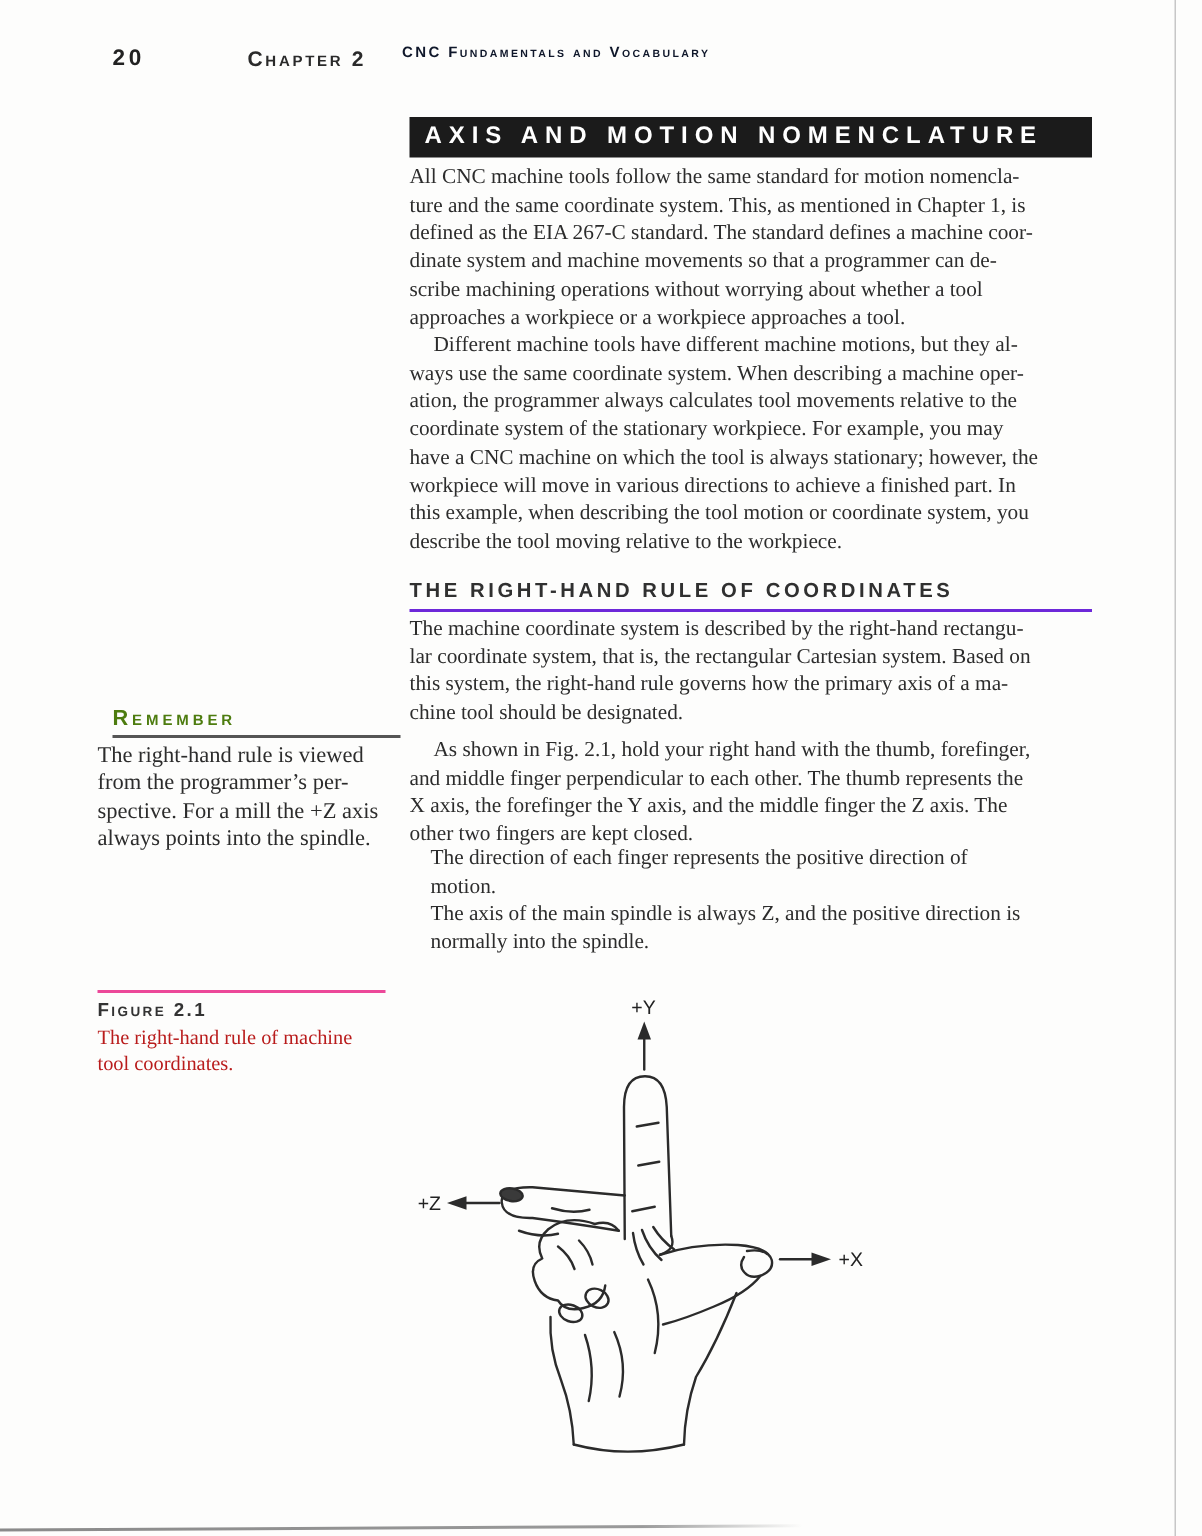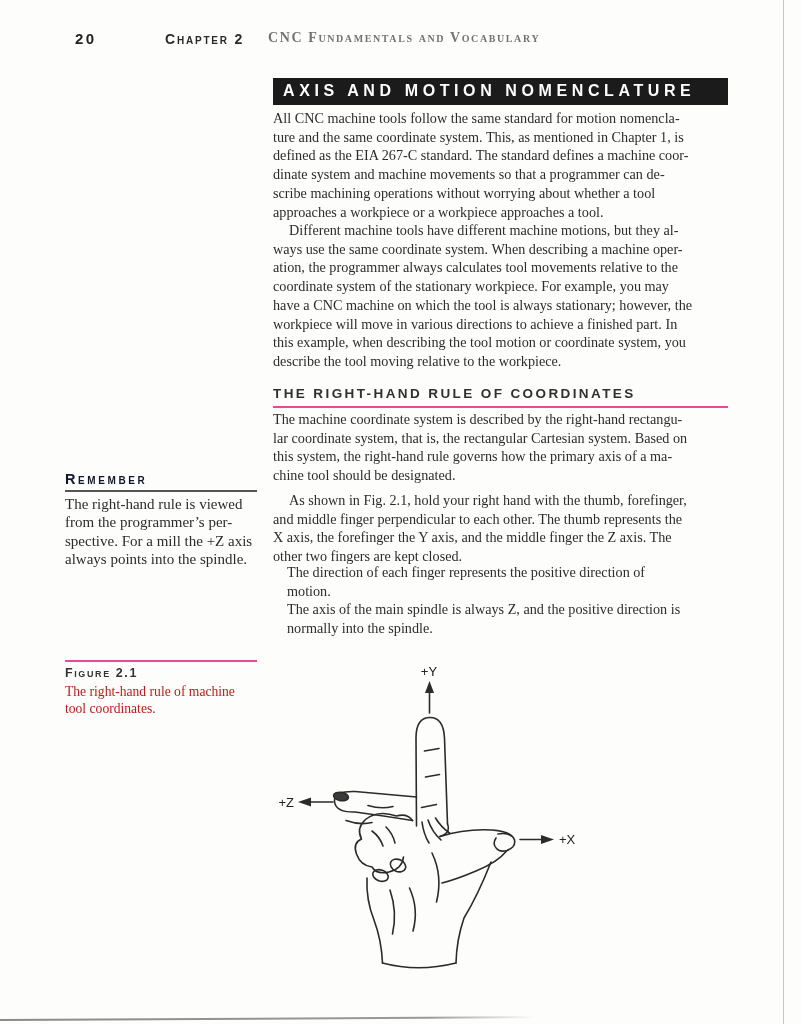--- a/index.html
+++ b/index.html
@@ -19,22 +19,22 @@
     font-family:"Liberation Sans",sans-serif;font-weight:bold;
     font-size:15px;letter-spacing:2.5px;color:#222;
   }
   .chapter-label{
     position:absolute;left:165px;top:31px;
     font-family:"Liberation Sans",sans-serif;font-weight:bold;
     font-variant:small-caps;font-size:14px;letter-spacing:1.8px;color:#2a2a2a;
   }
   .chapter-title{
     position:absolute;left:268px;top:30px;
-    font-family:Liberation Serif, serif;font-weight:bold;
-    font-variant:small-caps;font-size:14px;letter-spacing:1.6px;color:#737373;
+    font-family:Liberation Sans, sans-serif;font-weight:bold;
+    font-variant:small-caps;font-size:10px;letter-spacing:1.6px;color:#0f172a;
   }
 
   
   .main-col{position:absolute;left:273px;top:0;width:515px;}
   .banner{
     position:absolute;left:0;top:78px;width:437px;
     background:#1b1b1b;color:#fff;
     font-family:"Liberation Sans",sans-serif;font-weight:bold;
     font-size:16px;letter-spacing:4.6px;
     padding:4px 8px 5px 10px;
@@ -49,29 +49,29 @@
   #p2{top:221px;}
   #p3{top:410px;}
   #p4{top:491px;}
   .note{left:14px;width:470px;line-height:19px;}
   #n1{top:563px;}
   #n2{top:600px;}
   .subhead{
     position:absolute;left:0;top:386px;width:455px;
     font-family:"Liberation Sans",sans-serif;font-weight:bold;
     font-size:13.5px;letter-spacing:2.4px;color:#303030;
-    padding-bottom:5px;border-bottom:2px solid #ec4899;
+    padding-bottom:5px;border-bottom:2px solid #6d28d9;
   }
 
   
   .sidebar{position:absolute;left:65px;top:0;width:196px;}
   .remember-title{
-    position:absolute;left:0;top:471px;width:192px;
-    font-family:"Liberation Sans",sans-serif;font-weight:bold;
-    font-variant:small-caps;font-size:14.5px;letter-spacing:2.6px;color:#0f172a;
+    position:absolute;left:10px;top:471px;width:192px;
+    font-family:"Liberation Sans",sans-serif;font-weight:bold;
+    font-variant:small-caps;font-size:14.5px;letter-spacing:2.6px;color:#4d7c0f;
     padding-bottom:3px;border-bottom:2px solid #555;
   }
   .remember-text{
     position:absolute;left:0;top:495px;width:212px;
     white-space:pre-line;font-size:15px;line-height:18.4px;color:#2c2c2c;
   }
   .figure-block{
     position:absolute;left:0;top:660px;width:192px;
     border-top:2px solid #ec4899;padding-top:4px;
   }

